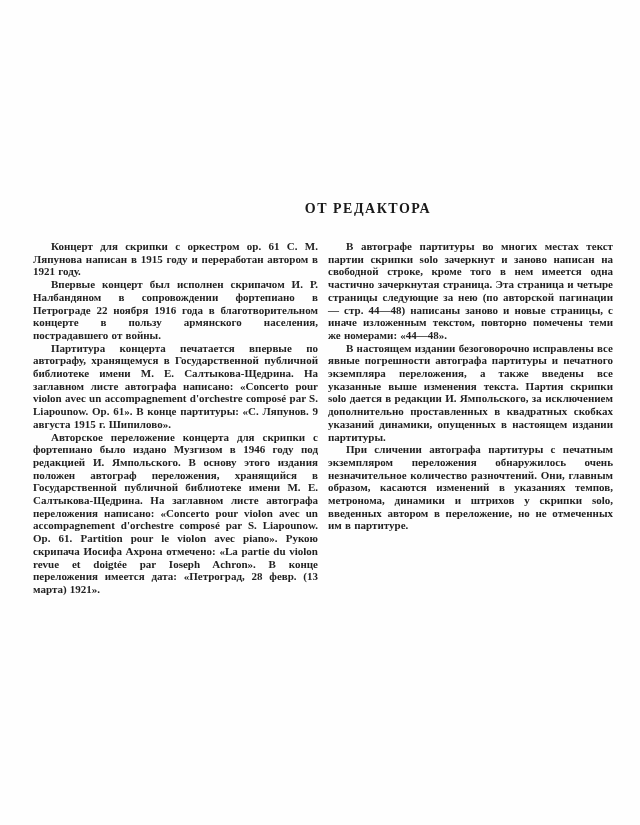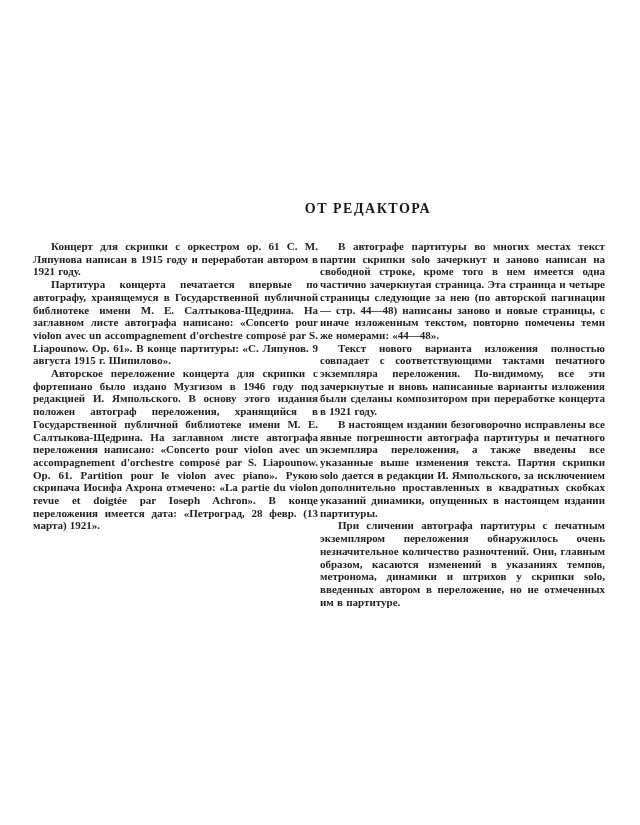--- a/index.html
+++ b/index.html
@@ -27,21 +27,21 @@
     letter-spacing: 1.5px;
     color: #1a1a1a;
     padding-left: 48px;
   }
   .columns {
     position: absolute;
     top: 240px;
     left: 33px;
     width: 584px;
     display: flex;
-    gap: 2px;
+    gap: 10px;
   }
   .column {
     width: 285px;
     flex: 0 0 285px;
   }
   .column p.para {
     margin: 0;
     text-indent: 18px;
     text-align: justify;
     font-size: 11px;
@@ -53,23 +53,23 @@
 </style>
 </head>
 <body>
 
 <div class="page">
   <div class="page-title">ОТ РЕДАКТОРА</div>
 
   <div class="columns">
     <div class="column">
         <p class="para">Концерт для скрипки с оркестром ор. 61 С. М. Ляпунова написан в 1915 году и переработан автором в 1921 году.</p>
+        <p class="para">Впервые концерт был исполнен скрипачом И. Р. Налбандяном в сопровождении фортепиано в Петрограде 22 ноября 1916 года в благотворительном концерте в пользу армянского населения, пострадавшего от войны.</p>
         <p class="para">Партитура концерта печатается впервые по автографу, хранящемуся в Государственной публичной библиотеке имени М. Е. Салтыкова-Щедрина. На заглавном листе автографа написано: «Concerto pour violon avec un accompagnement d'orchestre composé par S. Liapounow. Op. 61». В конце партитуры: «С. Ляпунов. 9 августа 1915 г. Шипилово».</p>
         <p class="para">Авторское переложение концерта для скрипки с фортепиано было издано Музгизом в 1946 году под редакцией И. Ямпольского. В основу этого издания положен автограф переложения, хранящийся в Государственной публичной библиотеке имени М. Е. Салтыкова-Щедрина. На заглавном листе автографа переложения написано: «Concerto pour violon avec un accompagnement d'orchestre composé par S. Liapounow. Op. 61. Partition pour le violon avec piano». Рукою скрипача Иосифа Ахрона отмечено: «La partie du violon revue et doigtée par Ioseph Achron». В конце переложения имеется дата: «Петроград, 28 февр. (13 марта) 1921».</p>
       </div>
     <div class="column">
         <p class="para">В автографе партитуры во многих местах текст партии скрипки solo зачеркнут и заново написан на свободной строке, кроме того в нем имеется одна частично зачеркнутая страница. Эта страница и четыре страницы следующие за нею (по авторской пагинации — стр. 44—48) написаны заново и новые страницы, с иначе изложенным текстом, повторно помечены теми же номерами: «44—48».</p>
-        <p class="para">Текст нового варианта изложения полностью совпадает с соответствующими тактами печатного экземпляра переложения. По-видимому, все эти зачеркнутые и вновь написанные варианты изложения были сделаны композитором при переработке концерта в 1921 году.</p>
         <p class="para">В настоящем издании безоговорочно исправлены все явные погрешности автографа партитуры и печатного экземпляра переложения, а также введены все указанные выше изменения текста. Партия скрипки solo дается в редакции И. Ямпольского, за исключением дополнительно проставленных в квадратных скобках указаний динамики, опущенных в настоящем издании партитуры.</p>
         <p class="para">При сличении автографа партитуры с печатным экземпляром переложения обнаружилось очень незначительное количество разночтений. Они, главным образом, касаются изменений в указаниях темпов, метронома, динамики и штрихов у скрипки solo, введенных автором в переложение, но не отмеченных им в партитуре.</p>
       </div>
   </div>
 </div>
 
 </body></html>

